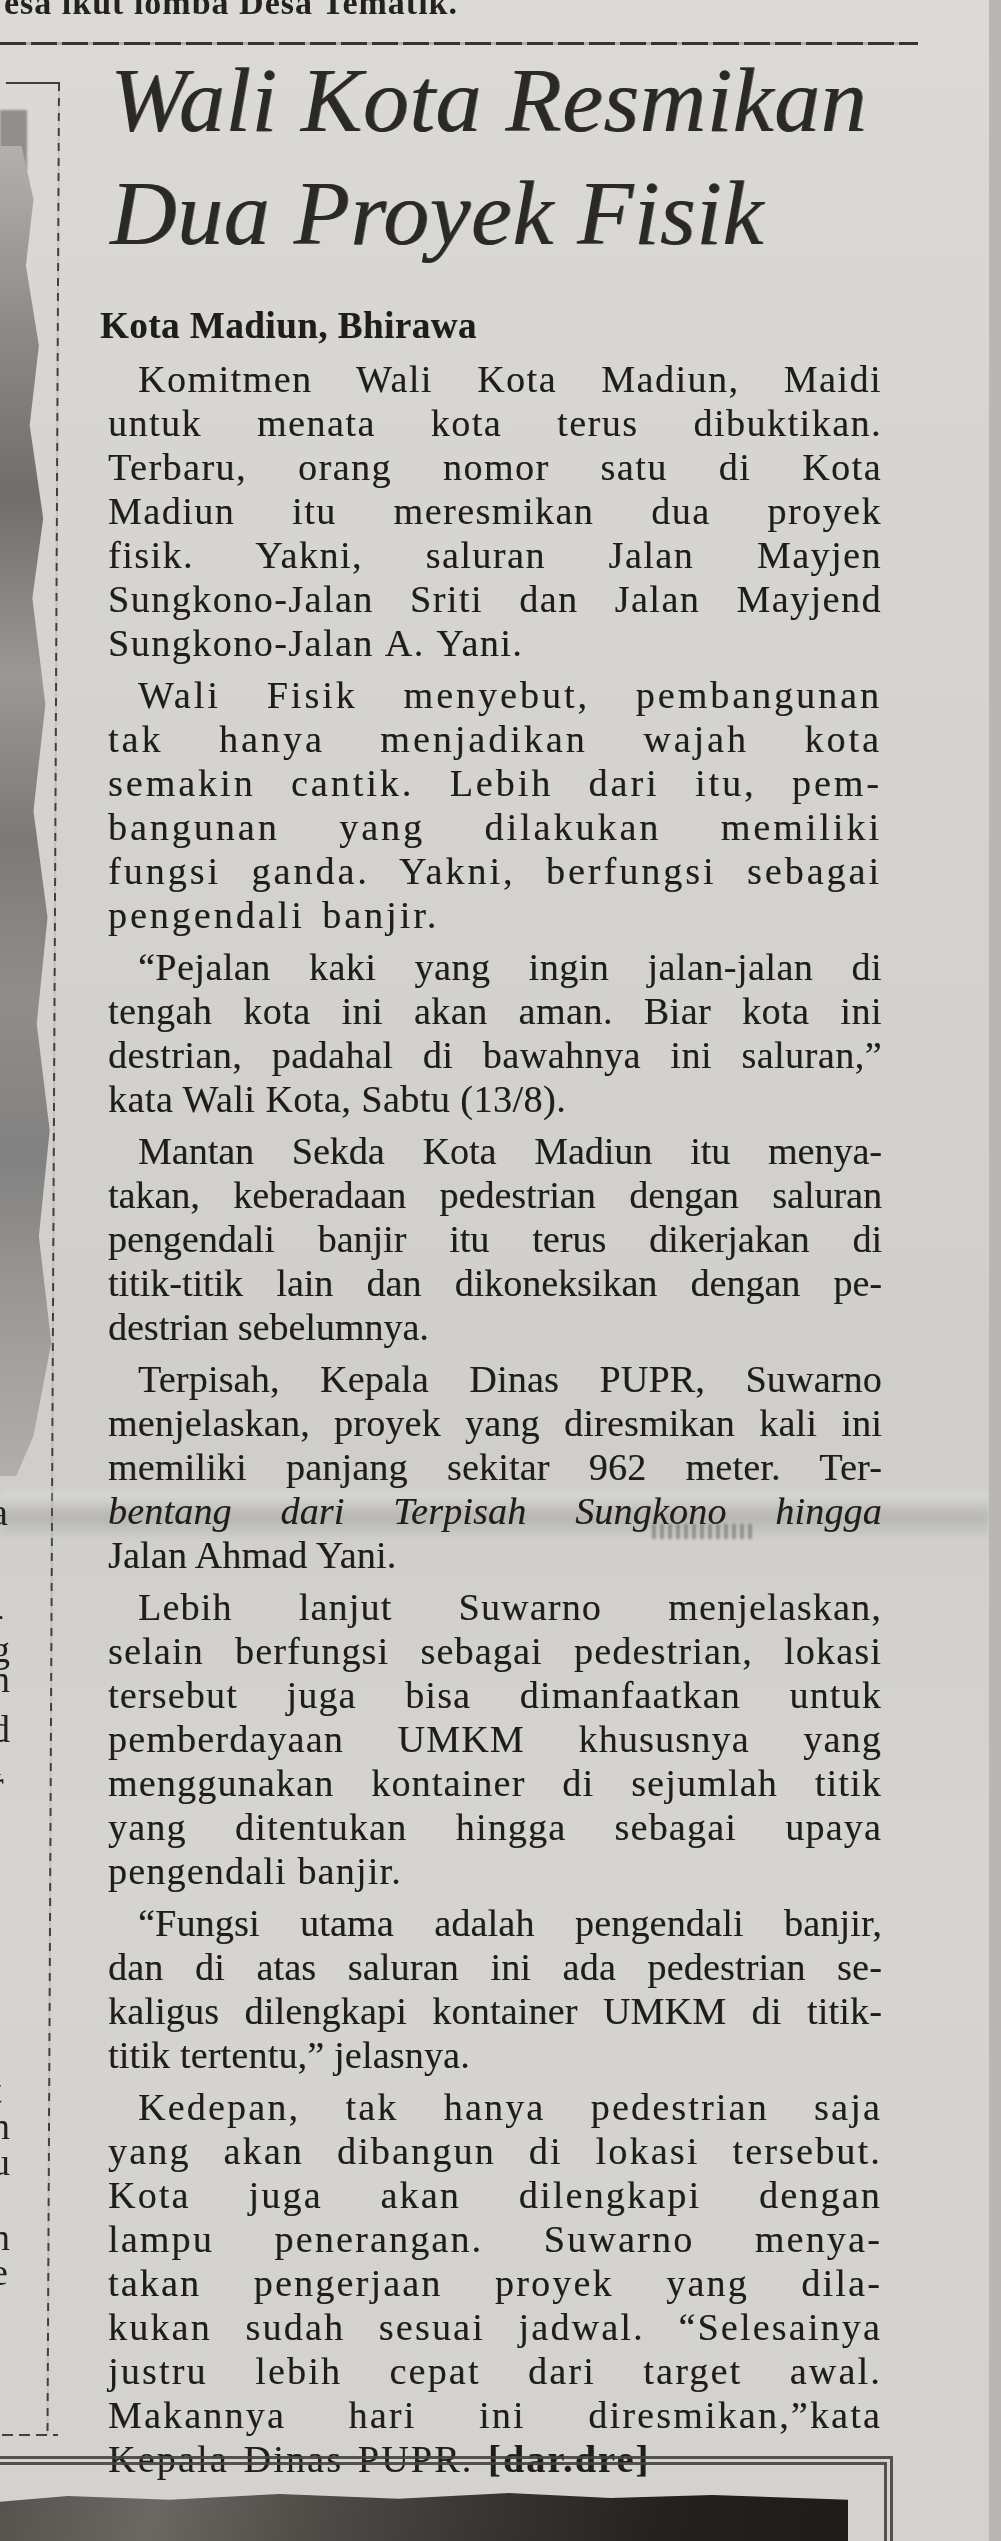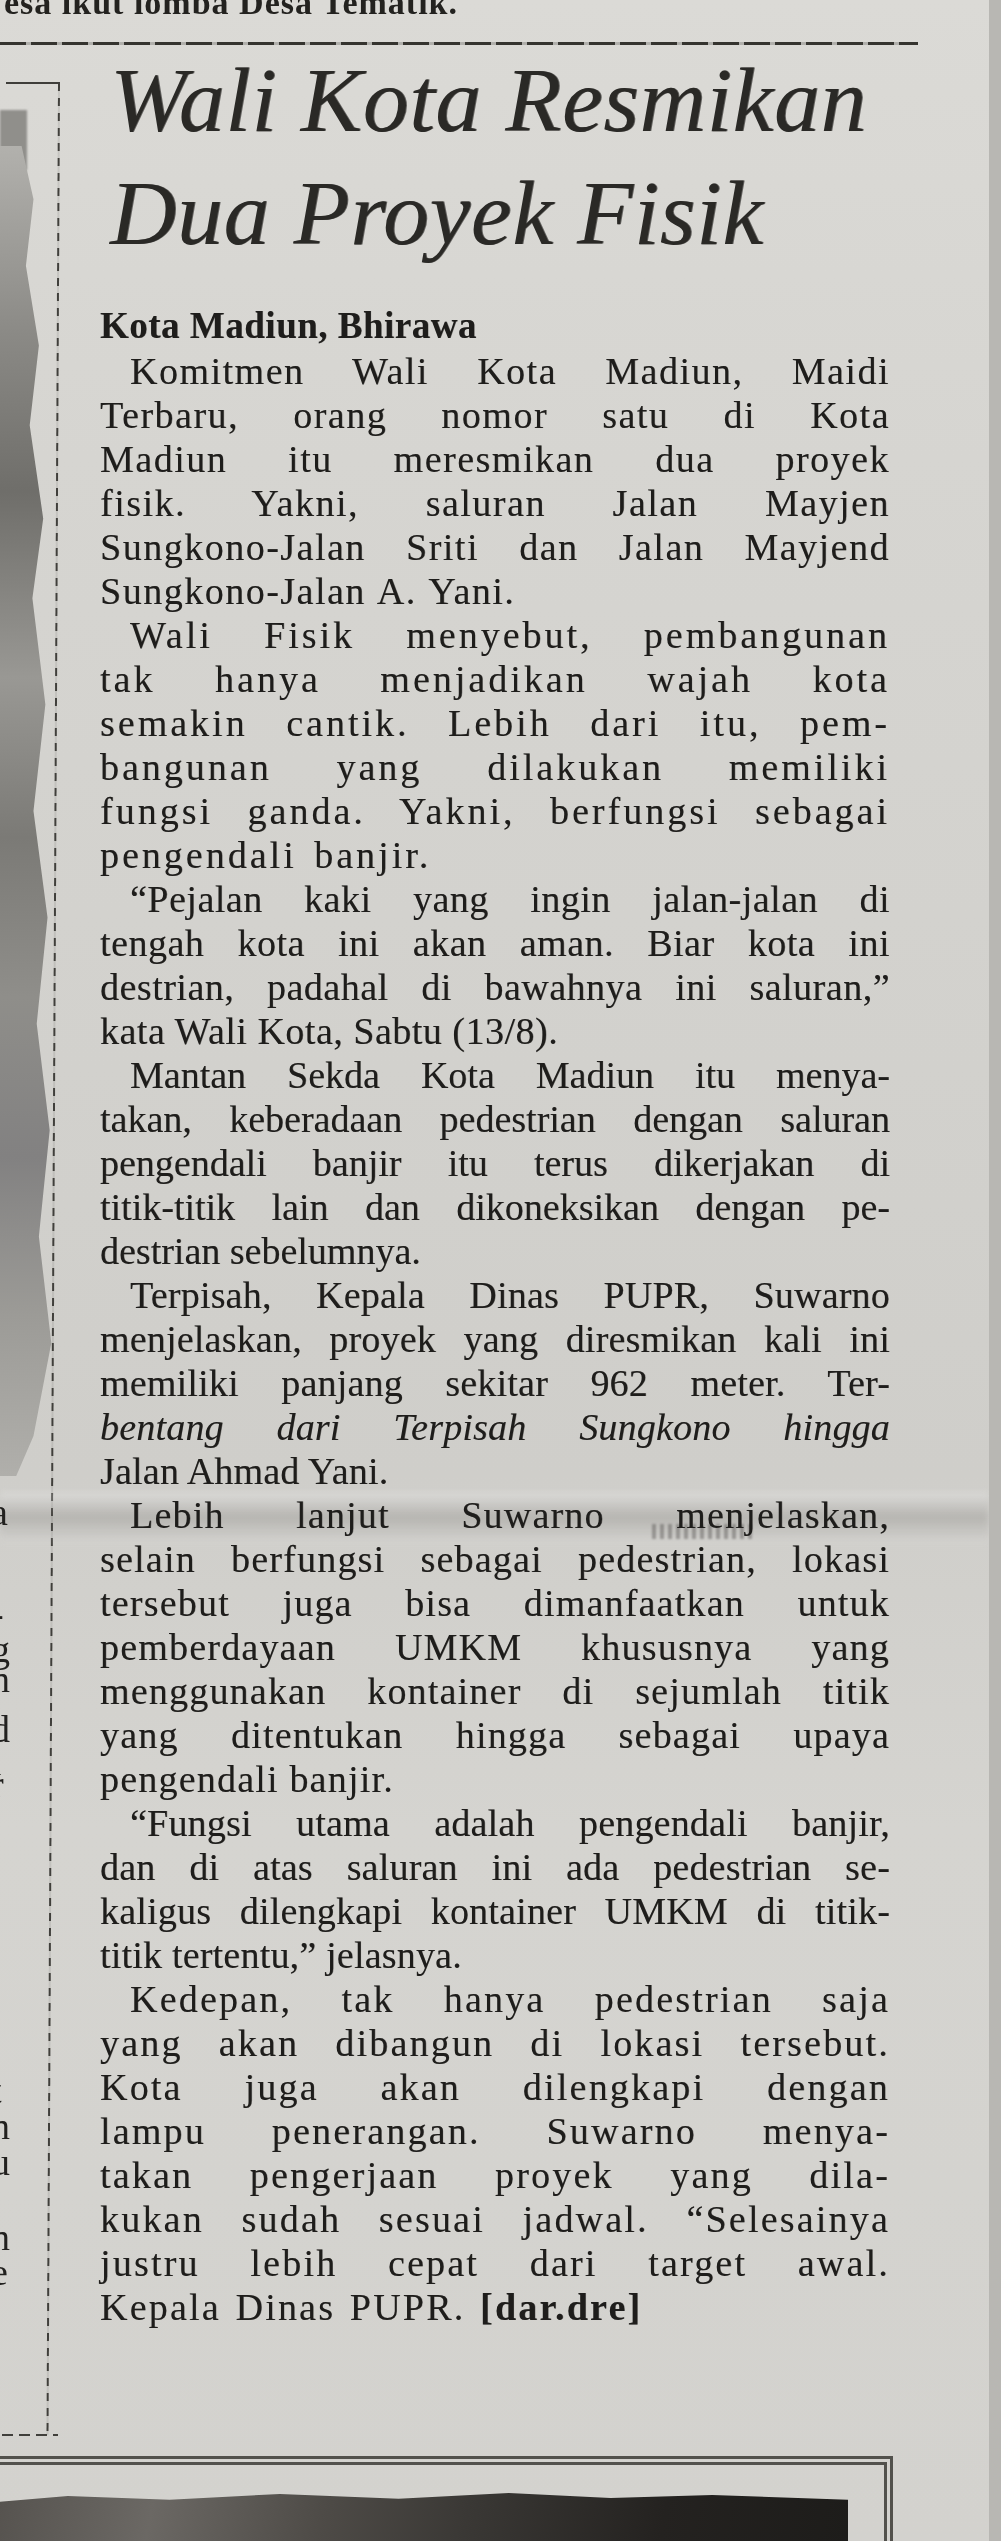--- a/index.html
+++ b/index.html
@@ -26,21 +26,21 @@
     background:linear-gradient(180deg,rgba(255,255,255,.28) 0%,rgba(83,81,77,.20) 48%,rgba(255,255,255,.10) 100%);}
   .smudge{position:absolute;left:652px;top:1524px;width:100px;height:15px;opacity:.5;filter:blur(1px);
     background:repeating-linear-gradient(90deg,rgba(40,38,36,.65) 0 4px,transparent 4px 8px);}
   
   .headline{position:absolute;left:110px;top:44px;font-size:92px;line-height:113px;
     color:#2a2926;text-shadow:1px 0 0 rgba(20,19,17,.6);letter-spacing:.5px;white-space:nowrap;font-style:italic;}
   
   .article-body{position:absolute;left:100px;top:303px;width:790px;font-size:38px;line-height:44px;
     text-shadow:.4px 0 0 rgba(30,29,27,.45);}
   .dateline{font-weight:bold;font-size:37px;line-height:46px;letter-spacing:.5px;}
-  .para{margin:0;}
+  .para{margin:8px;}
   .line{text-align:justify;text-align-last:justify;}
   .line.first{text-indent:30px;}
   .line.last{text-align-last:left;}
   .line.italic{font-style:italic;}
   .bold{font-weight:bold;}
   .ls0{letter-spacing:0;}
   .lsA{letter-spacing:1.5px;word-spacing:2px;}
   .lsB{letter-spacing:3px;word-spacing:5px;}
   .lsC{letter-spacing:.5px;}
   .lsD{letter-spacing:.2px;}
@@ -74,20 +74,21 @@
   <div class="headline">
     <div>Wali Kota Resmikan</div>
     <div>Dua Proyek Fisik</div>
   </div>
 
   <div class="article-body">
     <div class="dateline">Kota Madiun, Bhirawa</div>
     <div>
         <div class="para lsA">
           <div class="line first"><span>Komitmen Wali Kota Madiun, Maidi</span></div>
+          <div class="line"><span>untuk menata kota terus dibuktikan.</span></div>
           <div class="line"><span>Terbaru, orang nomor satu di Kota</span></div>
           <div class="line"><span>Madiun itu meresmikan dua proyek</span></div>
           <div class="line"><span>fisik. Yakni, saluran Jalan Mayjen</span></div>
           <div class="line"><span>Sungkono-Jalan Sriti dan Jalan Mayjend</span></div>
           <div class="line last"><span>Sungkono-Jalan A. Yani.</span></div>
         </div>
         <div class="para lsB">
           <div class="line first"><span>Wali Fisik menyebut, pembangunan</span></div>
           <div class="line"><span>tak hanya menjadikan wajah kota</span></div>
           <div class="line"><span>semakin cantik. Lebih dari itu, pem-</span></div>
@@ -131,20 +132,21 @@
           <div class="line last"><span>titik tertentu,” jelasnya.</span></div>
         </div>
         <div class="para lsF">
           <div class="line first"><span>Kedepan, tak hanya pedestrian saja</span></div>
           <div class="line"><span>yang akan dibangun di lokasi tersebut.</span></div>
           <div class="line"><span>Kota juga akan dilengkapi dengan</span></div>
           <div class="line"><span>lampu penerangan. Suwarno menya-</span></div>
           <div class="line"><span>takan pengerjaan proyek yang dila-</span></div>
           <div class="line"><span>kukan sudah sesuai jadwal. “Selesainya</span></div>
           <div class="line"><span>justru lebih cepat dari target awal.</span></div>
+          <div class="line"><span>Makannya hari ini diresmikan,”kata</span></div>
           <div class="line last"><span>Kepala Dinas PUPR. </span><span class="bold">[dar.dre]</span></div>
         </div>
       </div>
   </div>
 
   <div>
       <span class="frag" style="top: 1490px;">a</span>
       <span class="frag" style="top: 1516px;">,</span>
       <span class="frag" style="top: 1592px;">-</span>
       <span class="frag" style="top: 1627px;">g</span>

